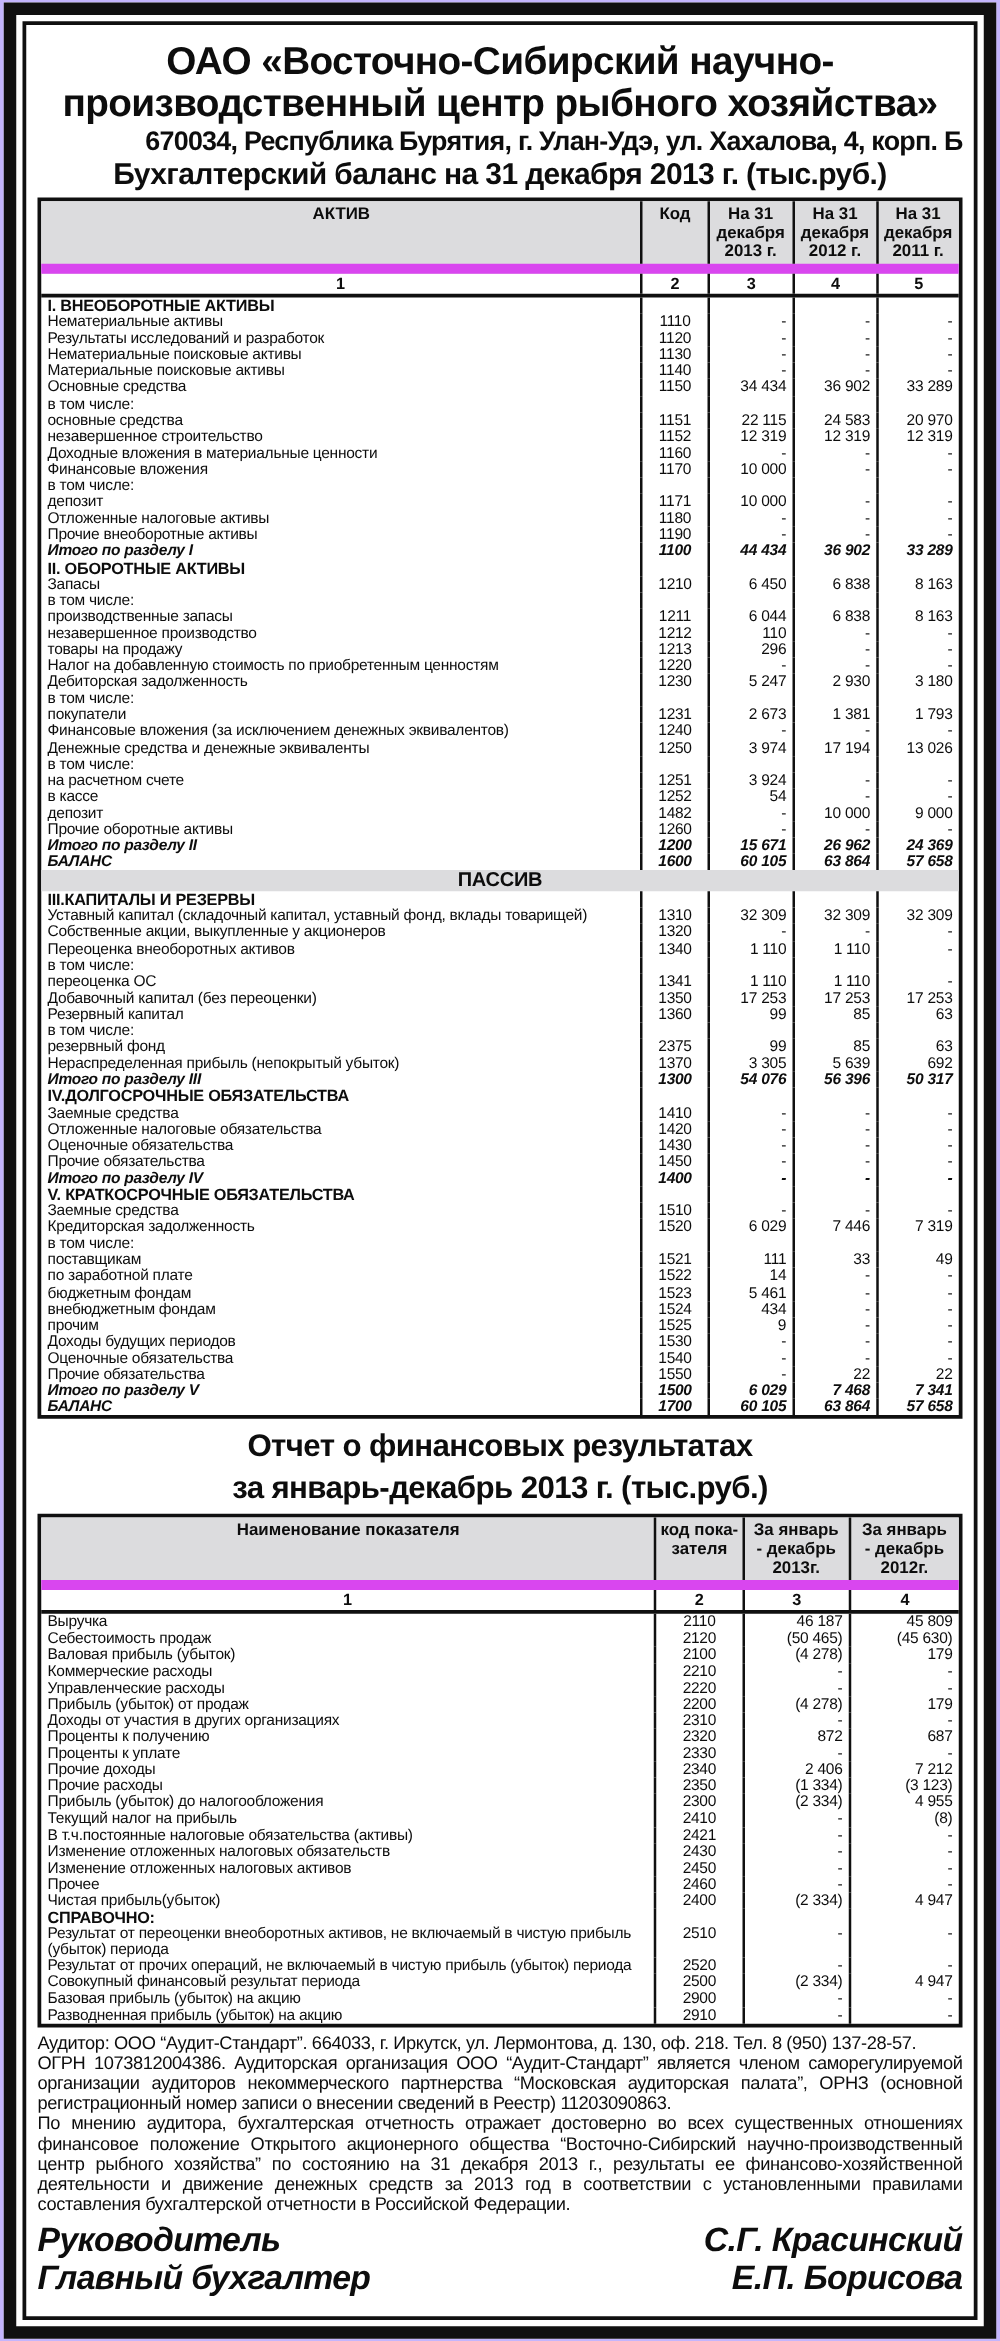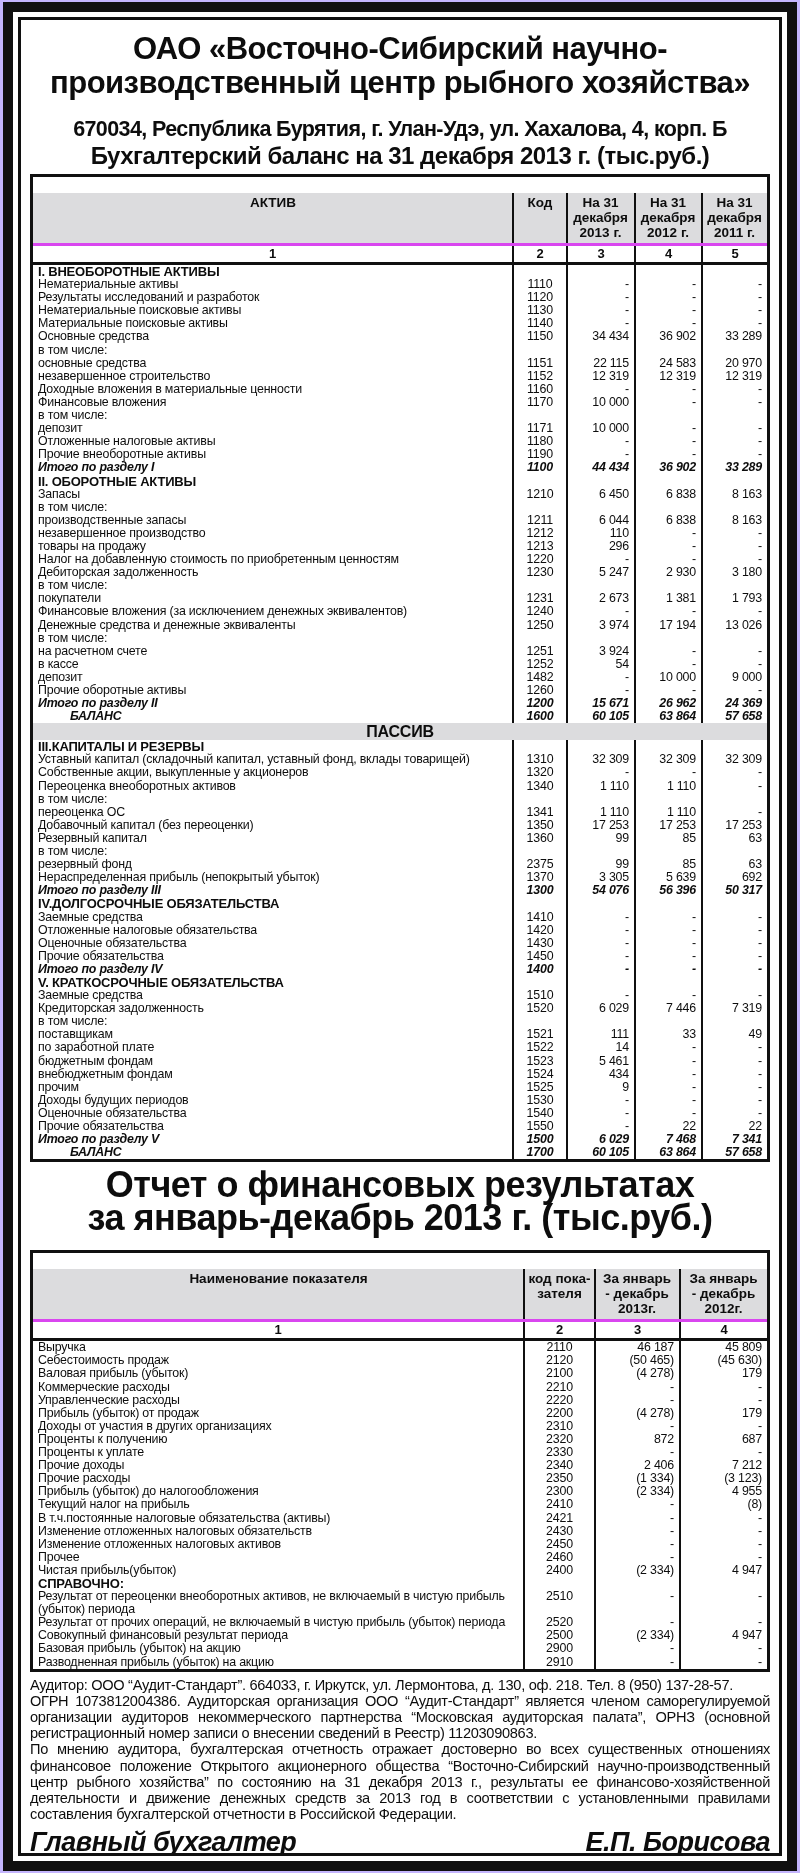--- a/index.html
+++ b/index.html
@@ -27,60 +27,60 @@
 
   .pre { white-space: pre-line; }
 
   
   .company-name {
     font-size: 31px; line-height: 34px; font-weight: 700;
     text-align: center; letter-spacing: -0.5px; margin-top: 4px;
   }
   .company-address {
     font-size: 21.5px; line-height: 25px; font-weight: 700;
-    text-align: center; letter-spacing: -0.6px; margin-top: 17px;
+    text-align: right; letter-spacing: -0.6px; margin-top: 1px;
   }
   .doc-title {
     font-size: 24px; line-height: 27px; font-weight: 700;
     text-align: center; letter-spacing: -0.5px; margin-bottom: 5px;
   }
   .income-title {
-    font-size: 36px; line-height: 33px; font-weight: 700;
-    text-align: center; letter-spacing: -0.5px; margin: 6px 0 16px;
+    font-size: 25px; line-height: 33px; font-weight: 700;
+    text-align: center; letter-spacing: -0.5px; margin: 6px 0 4px;
   }
 
   
   .fin-table { border: 3px solid #101010; width: 100%; }
   .trow { display: grid; }
   .balance .trow { grid-template-columns: 1fr 54px 68px 67px 66px; }
   .income  .trow { grid-template-columns: 1fr 71px 85px 88px; }
 
   .cell { padding: 0 4px; overflow: hidden; }
   .cell + .cell { border-left: 2px solid #101010; }
   .cell.label { text-align: left; padding-left: 5px; white-space: nowrap; }
   .income .cell.label { white-space: normal; }
   .cell.code { text-align: center; padding: 0 1px; }
   .cell.val  { text-align: right; padding-right: 5px; }
 
   .thead {
     background: #dcdcde;
-    border-bottom: 3px solid #d946ef;
-    font-weight: 700; font-size: 13.5px; line-height: 15px; margin-top: 16px;
+    border-bottom: 8px solid #d946ef;
+    font-weight: 700; font-size: 13.5px; line-height: 15px;
   }
   .thead .cell { text-align: center; padding-top: 2px; padding-bottom: 3px; white-space: pre-line; }
   .tnums {
     border-bottom: 3px solid #101010;
     font-weight: 700; font-size: 13px; line-height: 16px;
   }
   .tnums .cell { text-align: center; }
 
   .tbody .trow { font-size: 12.4px; line-height: 13.1px; letter-spacing: -0.2px; }
   .tbody .section .cell.label { font-weight: 700; font-size: 13px; }
   .tbody .subtotal { font-style: italic; font-weight: bold; }
-  .tbody .total { font-style: italic; font-weight: 700; padding-left: 32px; }
+  .tbody .total { font-style: italic; font-weight: 700; }
   .divider-cell {
     grid-column: 1 / -1;
     background: #dcdcde;
     text-align: center; font-weight: 700;
     font-size: 16px; line-height: 17px;
   }
 
   
   .auditor-note { margin-top: 5px; }
   .auditor-note p {
@@ -775,24 +775,24 @@
       </div>
 
       <div class="auditor-note">
         <p>Аудитор: ООО “Аудит-Стандарт”. 664033, г. Иркутск, ул. Лермонтова, д. 130, оф. 218. Тел. 8 (950) 137-28-57.</p>
         <p>ОГРН 1073812004386. Аудиторская организация ООО “Аудит-Стандарт” является членом саморегулируемой организации аудиторов некоммерческого партнерства “Московская аудиторская палата”, ОРНЗ (основной регистрационный номер записи о внесении сведений в Реестр) 11203090863.</p>
         <p>По мнению аудитора,  бухгалтерская отчетность отражает достоверно во всех существенных отношениях финансовое положение Открытого акционерного общества “Восточно-Сибирский научно-производственный центр рыбного хозяйства” по состоянию на 31 декабря 2013 г., результаты ее финансово-хозяйственной деятельности и движение денежных средств за 2013 год в соответствии с установленными правилами составления бухгалтерской отчетности в Российской Федерации.</p>
       </div>
 
       <div class="signatures">
         <div class="sig-row">
+          <span>Руководитель</span>
+          <span>С.Г. Красинский</span>
+        </div>
+        <div class="sig-row">
           <span>Главный бухгалтер</span>
           <span>Е.П. Борисова</span>
         </div>
-        <div class="sig-row">
-          <span>Руководитель</span>
-          <span>С.Г. Красинский</span>
-        </div>
       </div>
 
     </div>
   </div>
 </div>
 
 </body></html>

